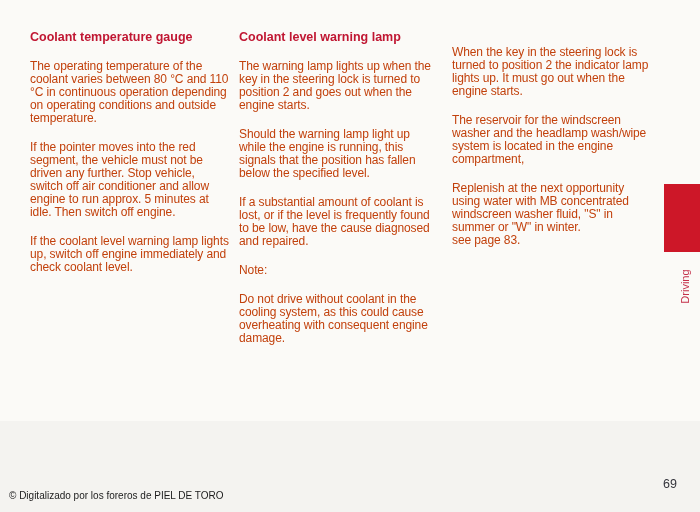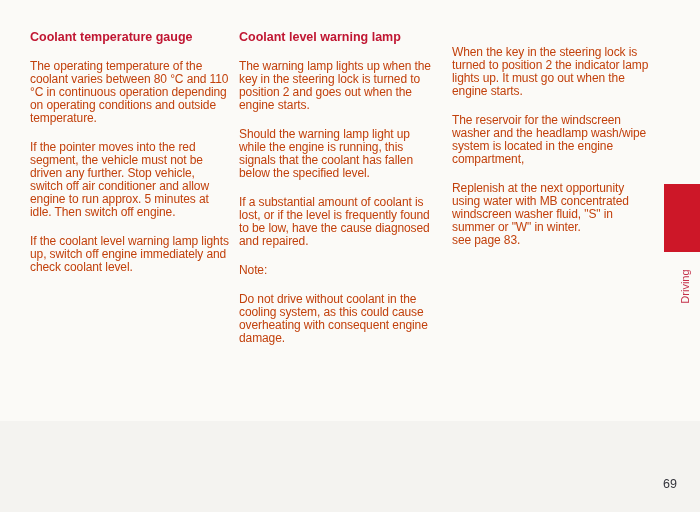--- a/index.html
+++ b/index.html
@@ -78,31 +78,32 @@
   <div class="col col-1">
     <h3>Coolant temperature gauge</h3>
     <p>The operating temperature of the coolant varies between 80 °C and 110 °C in continuous operation depending on operating conditions and outside temperature.</p>
     <p>If the pointer moves into the red segment, the vehicle must not be driven any further. Stop vehicle, switch off air conditioner and allow engine to run approx. 5 minutes at idle. Then switch off engine.</p>
     <p>If the coolant level warning lamp lights up, switch off engine immediately and check coolant level.</p>
   </div>
 
   <div class="col col-2">
     <h3>Coolant level warning lamp</h3>
     <p>The warning lamp lights up when the key in the steering lock is turned to position 2 and goes out when the engine starts.</p>
-    <p>Should the warning lamp light up while the engine is running, this signals that the coolant has fallen below the specified level.</p>
+    <p>Should the warning lamp light up while the engine is running, this signals that the position has fallen below the specified level.</p>
     <p>If a substantial amount of coolant is lost, or if the level is frequently found to be low, have the cause diagnosed and repaired.</p>
     <p>Note:</p>
     <p>Do not drive without coolant in the cooling system, as this could cause overheating with consequent engine damage.</p>
   </div>
 
   <div class="col col-3">
     <p>When the key in the steering lock is turned to position 2 the indicator lamp lights up. It must go out when the engine starts.</p>
     <p>The reservoir for the windscreen washer and the headlamp wash/wipe system is located in the engine compartment,</p>
     <p>Replenish at the next opportunity using water with MB concentrated windscreen washer fluid, "S" in summer or "W" in winter.</p>
     <p class="tight">see page 83.</p>
   </div>
 
   <div class="side-tab"></div>
   <div class="side-label">Driving</div>
 
+  <div class="footer">© Digitalizado por los foreros de PIEL DE TORO</div>
   <div class="page-number">69</div>
 
 </div>
 
 </body></html>

